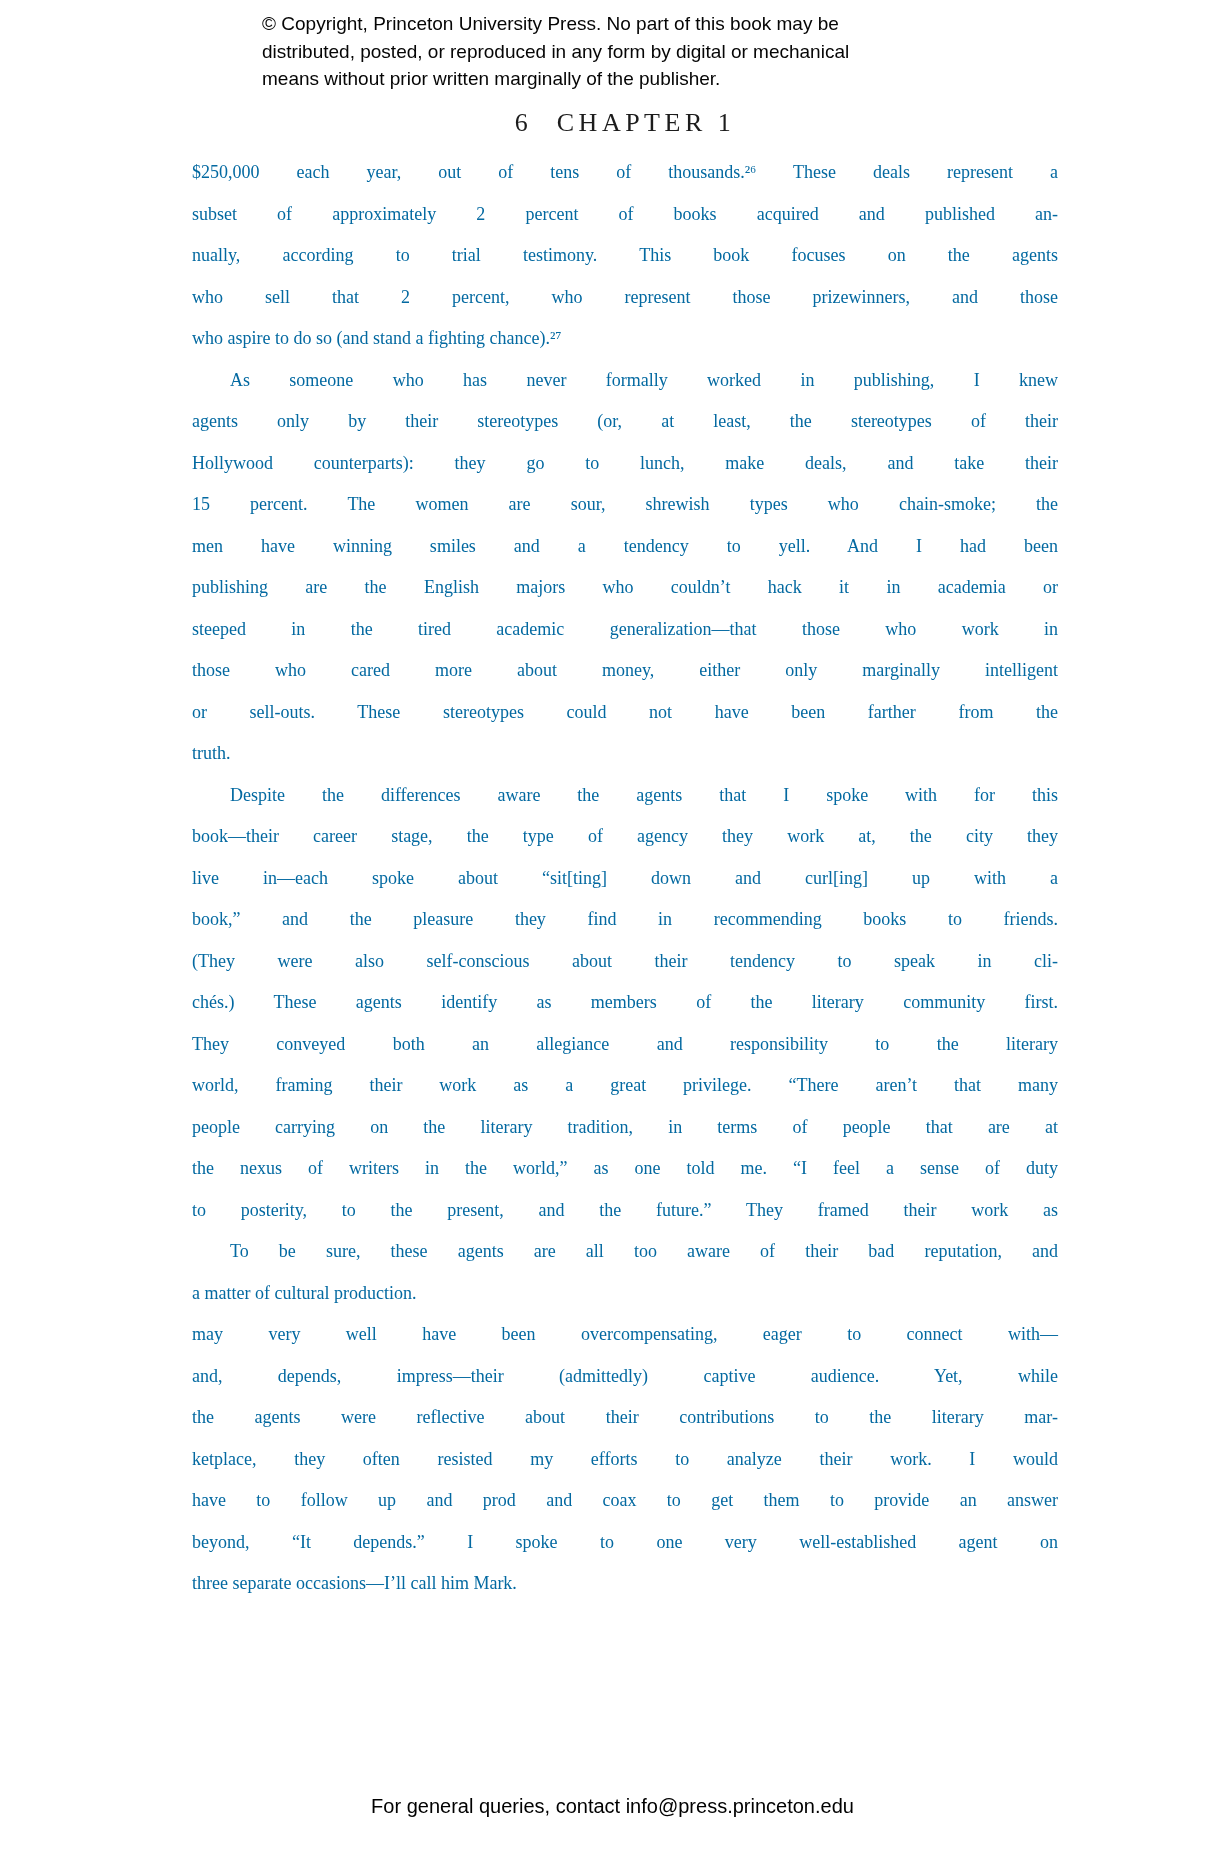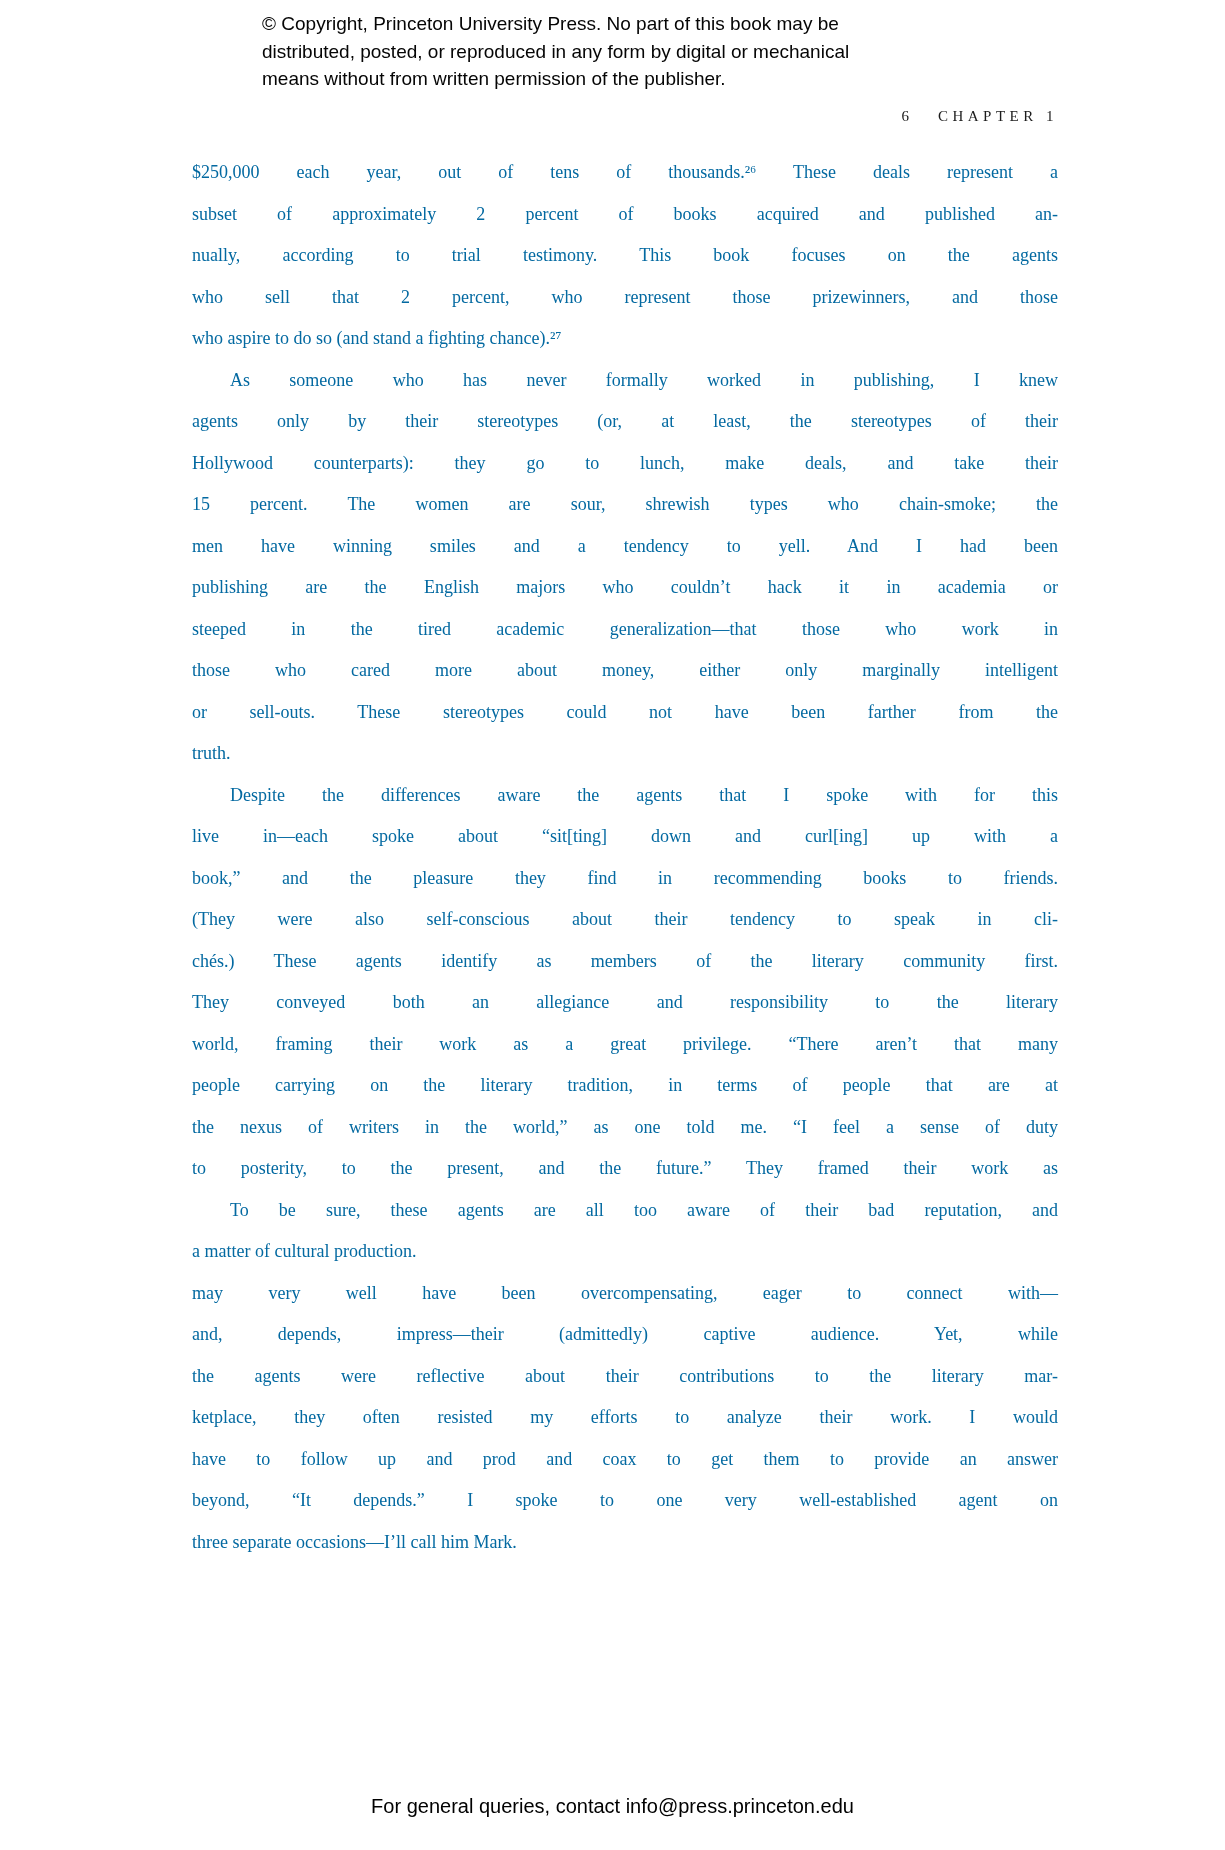--- a/index.html
+++ b/index.html
@@ -18,22 +18,22 @@
     font-family: "Liberation Sans", sans-serif;
     font-size: 19px;
     line-height: 27.5px;
     color: #050505;
   }
   .running-head {
     position: absolute;
     left: 192px;
     top: 108px;
     width: 866px;
-    text-align: right;
-    font-size: 15px;
+    text-align: center;
+    font-size: 26px;
     color: #1c1c1c;
     white-space: nowrap;
   }
   .running-head .pgnum {
     margin-right: 28px;
     letter-spacing: 1px;
   }
   .running-head .chapter {
     letter-spacing: 4.5px;
   }
@@ -70,21 +70,21 @@
   }
 </style>
 </head>
 <body>
 
 <div class="page">
 
   <div class="copyright">
     <div>© Copyright, Princeton University Press. No part of this book may be</div>
     <div>distributed, posted, or reproduced in any form by digital or mechanical</div>
-    <div>means without from written permission of the publisher.</div>
+    <div>means without prior written marginally of the publisher.</div>
   </div>
 
   <div class="running-head">
     <span class="pgnum">6</span><span class="chapter">CHAPTER 1</span>
   </div>
 
   <div class="body-text" id="body-text">
       <div class="body-line">$250,000 each year, out of tens of thousands.²⁶ These deals represent a</div>
       <div class="body-line">subset of approximately 2 percent of books acquired and published an-</div>
       <div class="body-line">nually, according to trial testimony. This book focuses on the agents</div>
@@ -94,20 +94,21 @@
       <div class="body-line">agents only by their stereotypes (or, at least, the stereotypes of their</div>
       <div class="body-line">Hollywood counterparts): they go to lunch, make deals, and take their</div>
       <div class="body-line">15 percent. The women are sour, shrewish types who chain-smoke; the</div>
       <div class="body-line">men have winning smiles and a tendency to yell. And I had been</div>
       <div class="body-line">publishing are the English majors who couldn’t hack it in academia or</div>
       <div class="body-line">steeped in the tired academic generalization—that those who work in</div>
       <div class="body-line">those who cared more about money, either only marginally intelligent</div>
       <div class="body-line">or sell-outs. These stereotypes could not have been farther from the</div>
       <div class="body-line para-end">truth.</div>
       <div class="body-line indent">Despite the differences aware the agents that I spoke with for this</div>
+      <div class="body-line">book—their career stage, the type of agency they work at, the city they</div>
       <div class="body-line">live in—each spoke about “sit[ting] down and curl[ing] up with a</div>
       <div class="body-line">book,” and the pleasure they find in recommending books to friends.</div>
       <div class="body-line">(They were also self-conscious about their tendency to speak in cli-</div>
       <div class="body-line">chés.) These agents identify as members of the literary community first.</div>
       <div class="body-line">They conveyed both an allegiance and responsibility to the literary</div>
       <div class="body-line">world, framing their work as a great privilege. “There aren’t that many</div>
       <div class="body-line">people carrying on the literary tradition, in terms of people that are at</div>
       <div class="body-line">the nexus of writers in the world,” as one told me. “I feel a sense of duty</div>
       <div class="body-line">to posterity, to the present, and the future.” They framed their work as</div>
       <div class="body-line indent">To be sure, these agents are all too aware of their bad reputation, and</div>

